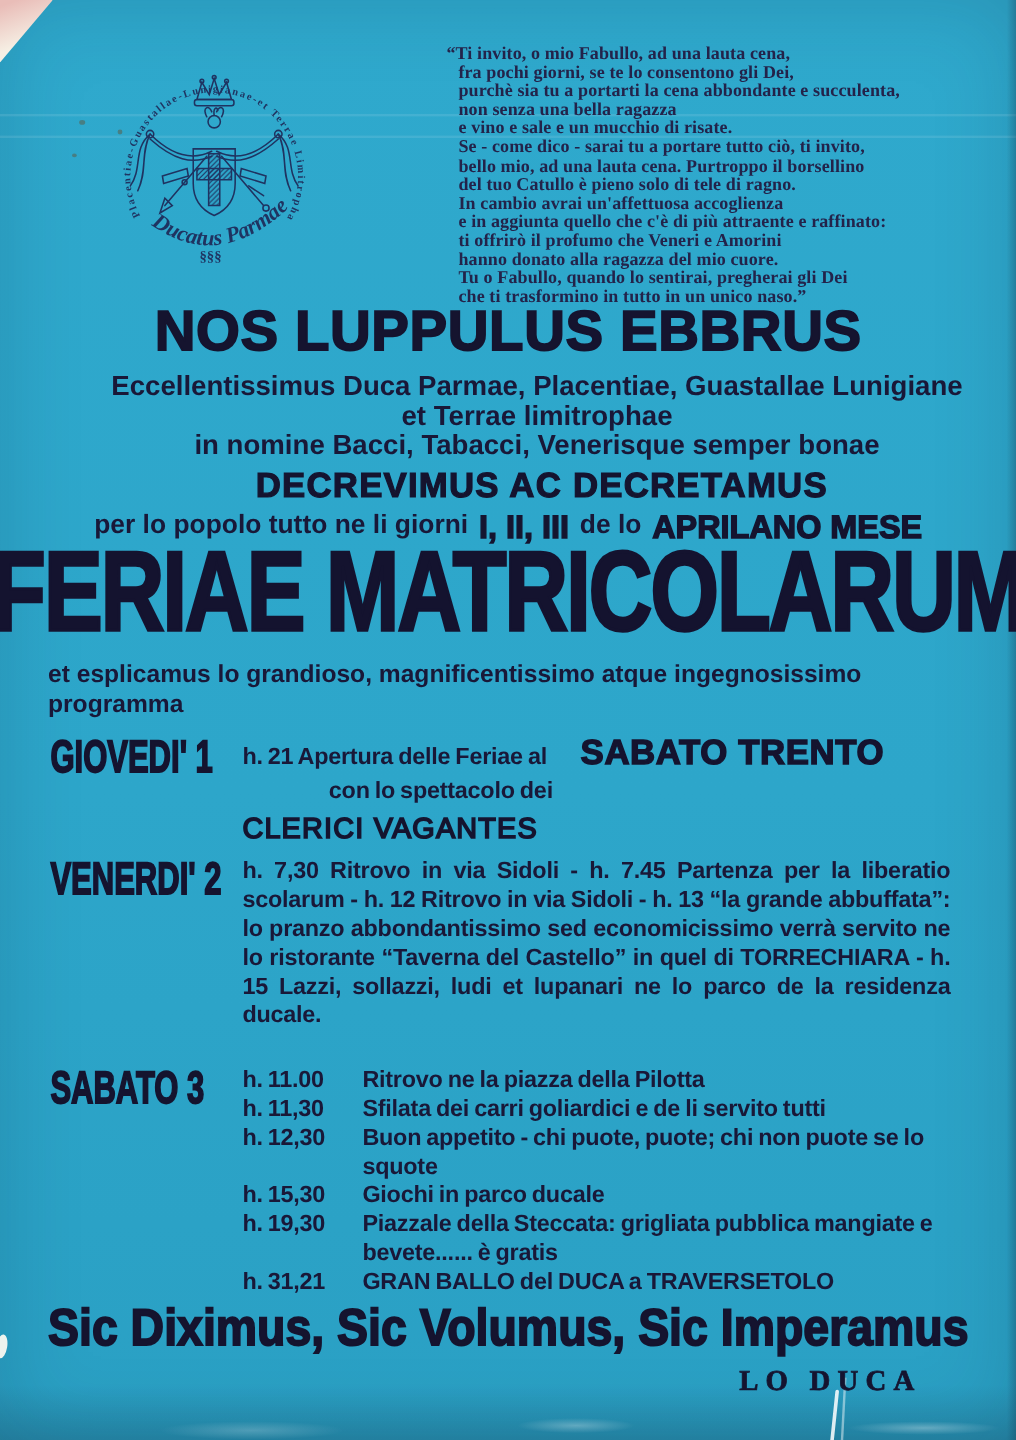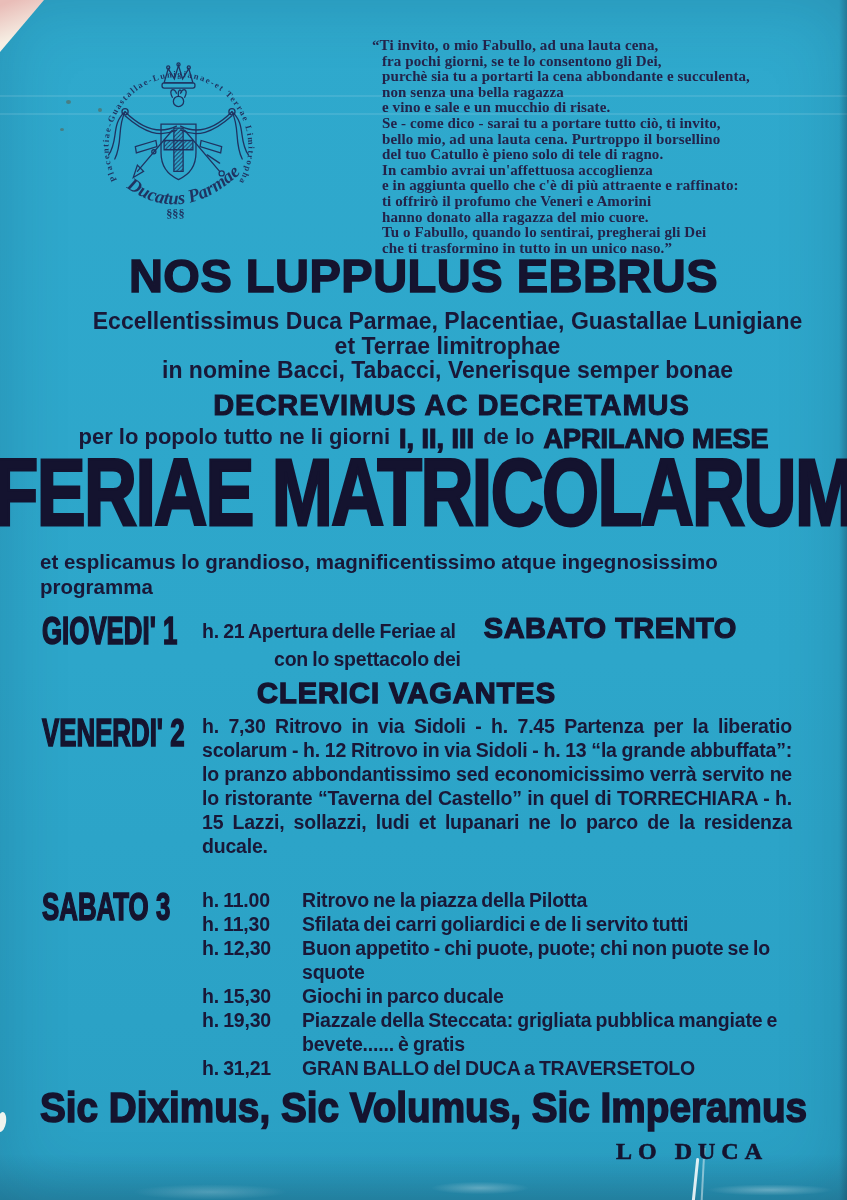--- a/index.html
+++ b/index.html
@@ -65,21 +65,21 @@
   .day-label{position:absolute;left:42px;font-size:38px;font-weight:700;line-height:1;
     transform:scaleX(0.68);transform-origin:left top;color:#15142f;
     -webkit-text-stroke:1.6px #15142f;white-space:nowrap;}
   .day-content{position:absolute;left:202px;width:612px;}
   .body-b{font-weight:700;font-size:19.5px;letter-spacing:-0.2px;word-spacing:-1px;}
 
   .g-line1{display:flex;align-items:baseline;gap:28px;}
   .venue{font-size:29px;font-weight:700;letter-spacing:0.5px;color:#15142f;
     -webkit-text-stroke:1.2px #15142f;white-space:nowrap;}
   .g-line2{margin-left:72px;margin-top:3px;}
-  .g-line3{margin-left:55px;margin-top:6px;font-size:29px;font-weight:700;
+  .g-line3{margin-top:6px;font-size:24px;font-weight:400;
     letter-spacing:1px;color:#15142f;-webkit-text-stroke:1.4px #15142f;}
 
   .venerdi{width:590px;line-height:24px;text-align:justify;}
   .sabato{width:620px;}
   .srow{display:grid;grid-template-columns:100px 1fr;line-height:24px;}
 
   .closing{position:absolute;left:40px;top:1086px;font-size:43px;font-weight:700;
     line-height:1;transform:scaleX(0.9);transform-origin:left top;color:#15142f;
     -webkit-text-stroke:1.6px #15142f;white-space:nowrap;}
   .signature{position:absolute;left:616px;top:1138px;

